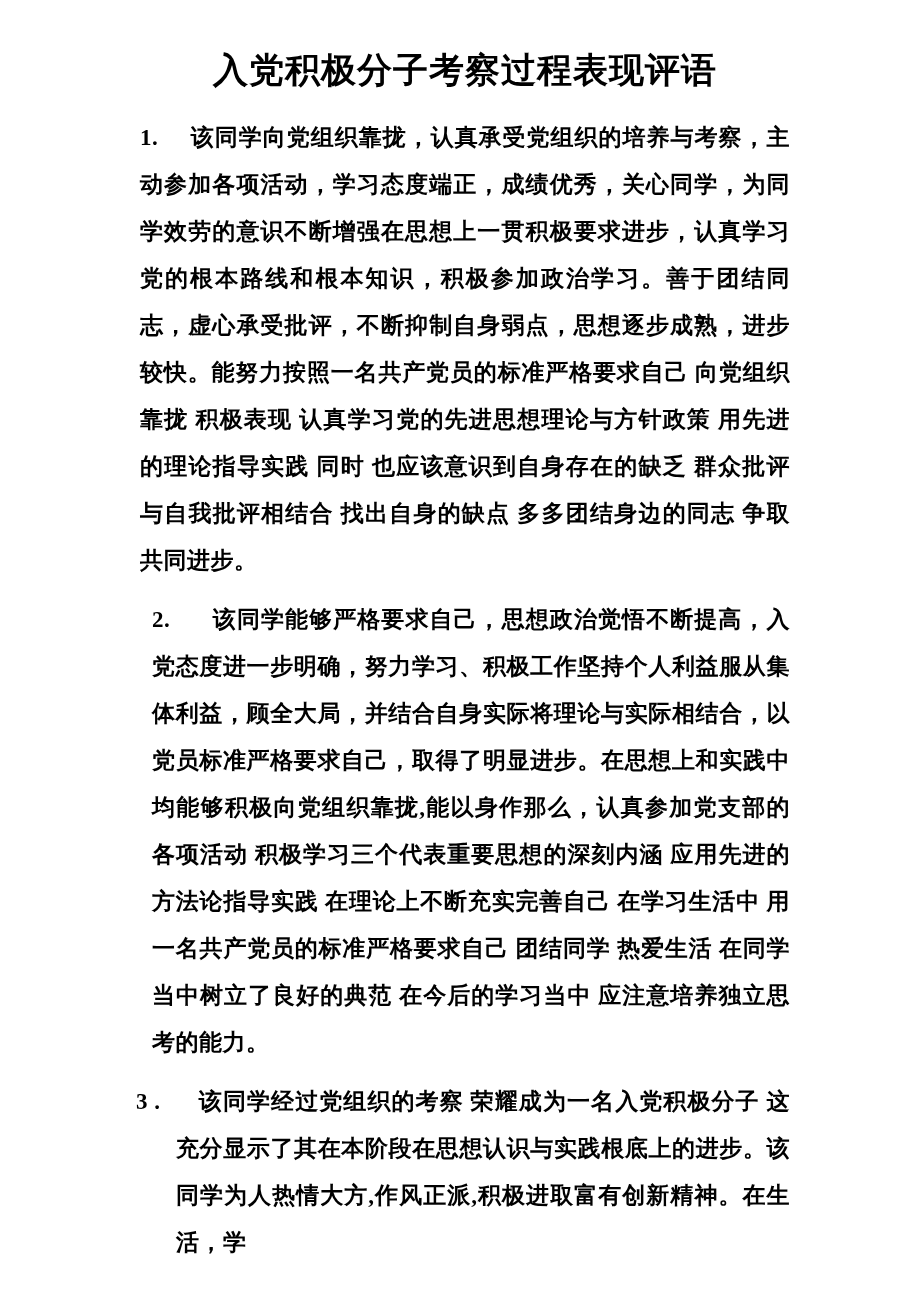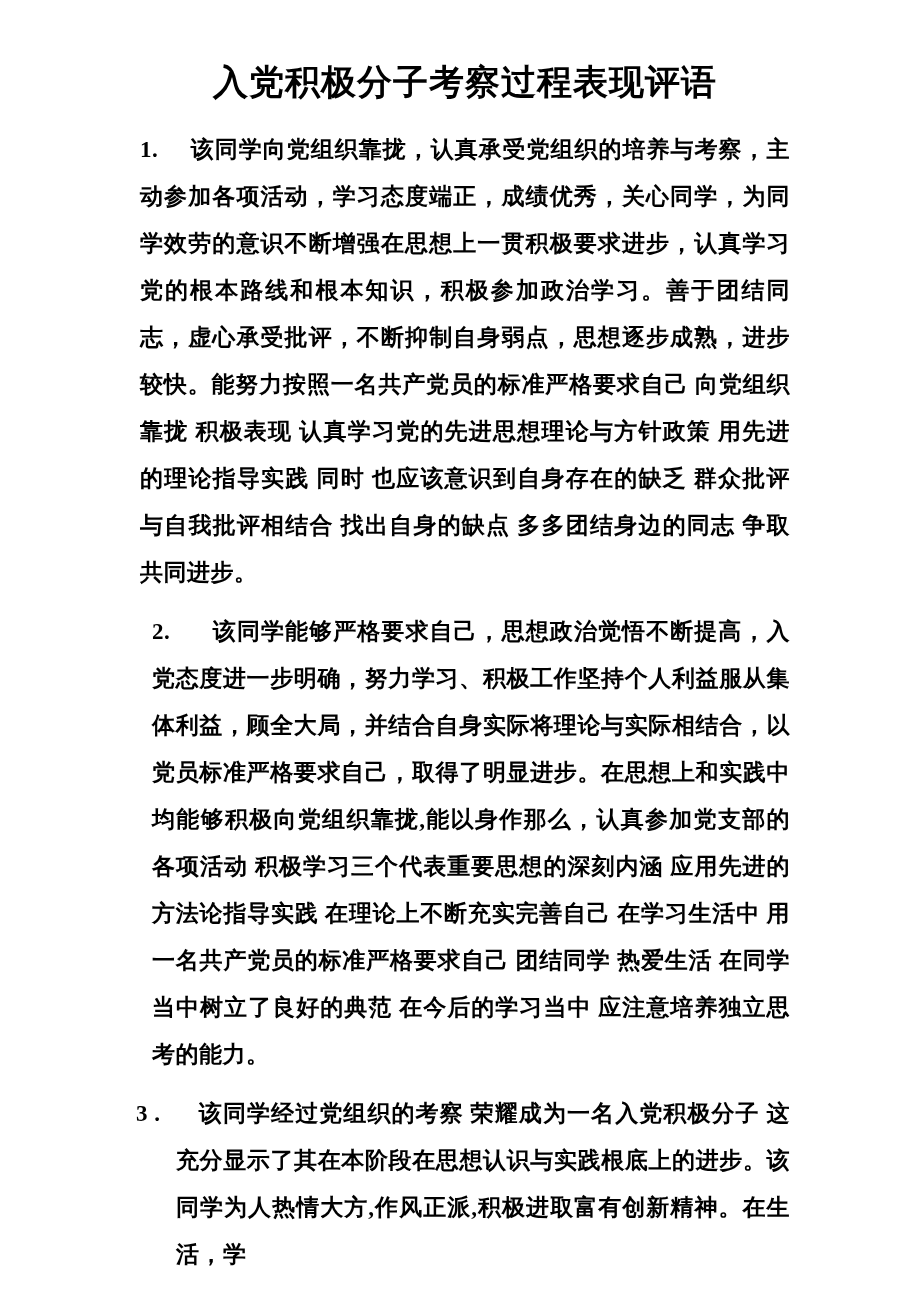--- a/index.html
+++ b/index.html
@@ -11,21 +11,21 @@
     width: 920px;
     height: 1302px;
     font-family: "Liberation Serif", serif;
     color: #000000;
     overflow: hidden;
   }
   .page {
     box-sizing: border-box;
     width: 920px;
     height: 1302px;
-    padding: 60px 130px 40px 140px;
+    padding: 48px 130px 40px 140px;
   }
   .title {
     font-size: 35px;
     font-weight: bold;
     text-align: center;
     margin: 0 0 20px 0;
     letter-spacing: 1px;
     line-height: 1.3;
   }
   .para {

